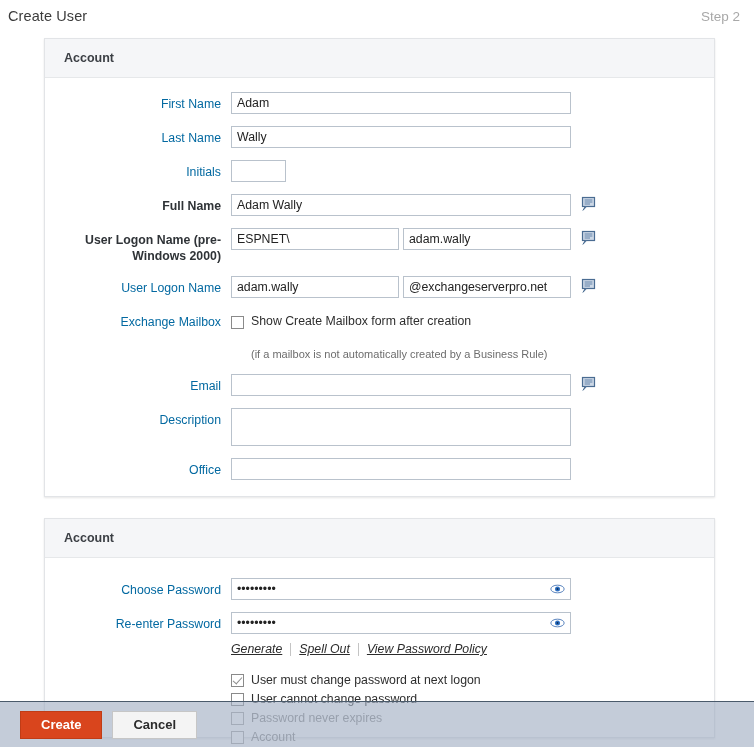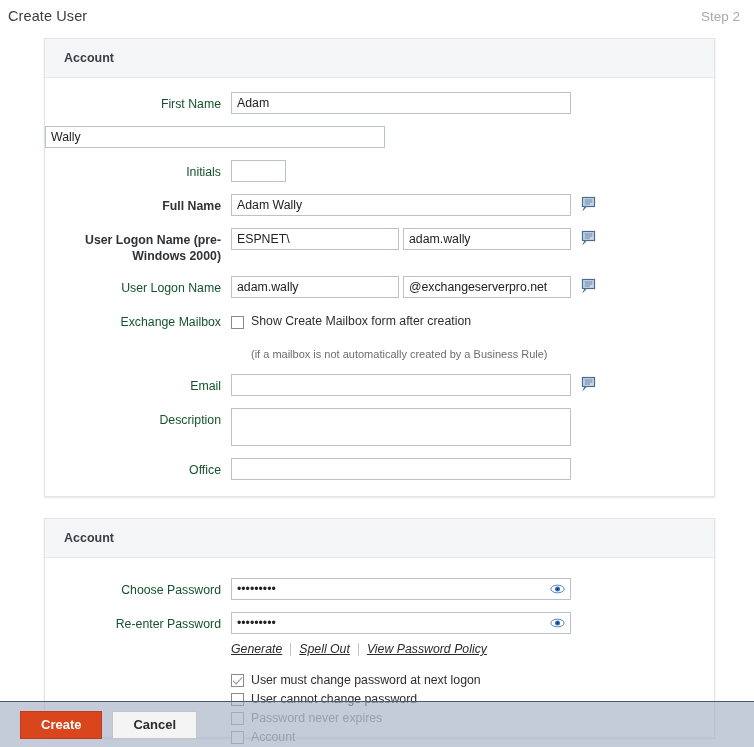--- a/index.html
+++ b/index.html
@@ -38,21 +38,21 @@
   .panel-body { padding: 14px 0 16px 0; }
 
   #panel-general { top: 38px; height: 459px; }
   #panel-account { top: 518px; height: 220px; }
 
   
   .row { display: flex; align-items: flex-start; margin-bottom: 12px; }
   .row-label {
     width: 186px; flex: 0 0 186px;
     text-align: right; padding-right: 10px;
-    font-size: 12.3px; color: #14532d; box-sizing: border-box;
+    font-size: 12.3px; color: #0369a1; box-sizing: border-box;
     line-height: 16px; padding-top: 4px;
   }
   .row-label.bold { font-weight: bold; color: #2f3337; }
   .row-field { display: flex; align-items: flex-start; }
 
   input.tf, .tf {
     height: 22px; box-sizing: border-box;
     border: 1px solid #b9c2cc; background: #fff;
     font-family: "Liberation Sans", sans-serif;
     font-size: 12.3px; color: #232323;
@@ -137,20 +137,21 @@
     <div class="panel-body">
 
       <div class="row">
         <div class="row-label">First Name</div>
         <div class="row-field">
           <input class="tf w-full" type="text" value="Adam" style="">
         </div>
       </div>
 
       <div class="row">
+        <div class="row-label">Last Name</div>
         <div class="row-field">
           <input class="tf w-full" type="text" value="Wally" style="">
         </div>
       </div>
 
       <div class="row">
         <div class="row-label">Initials</div>
         <div class="row-field">
           <input class="tf w-tiny" type="text" value="" style="">
         </div>

